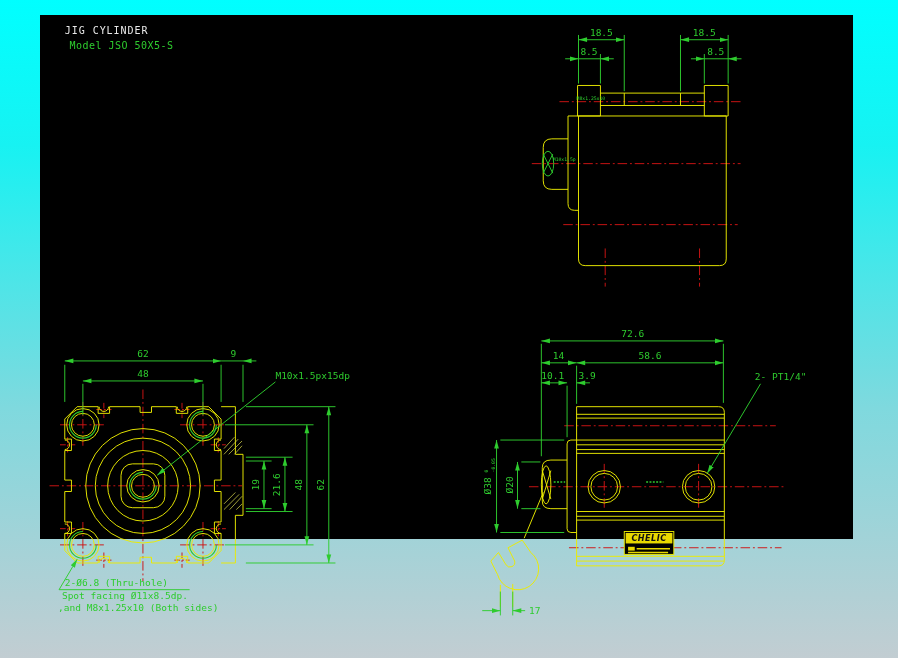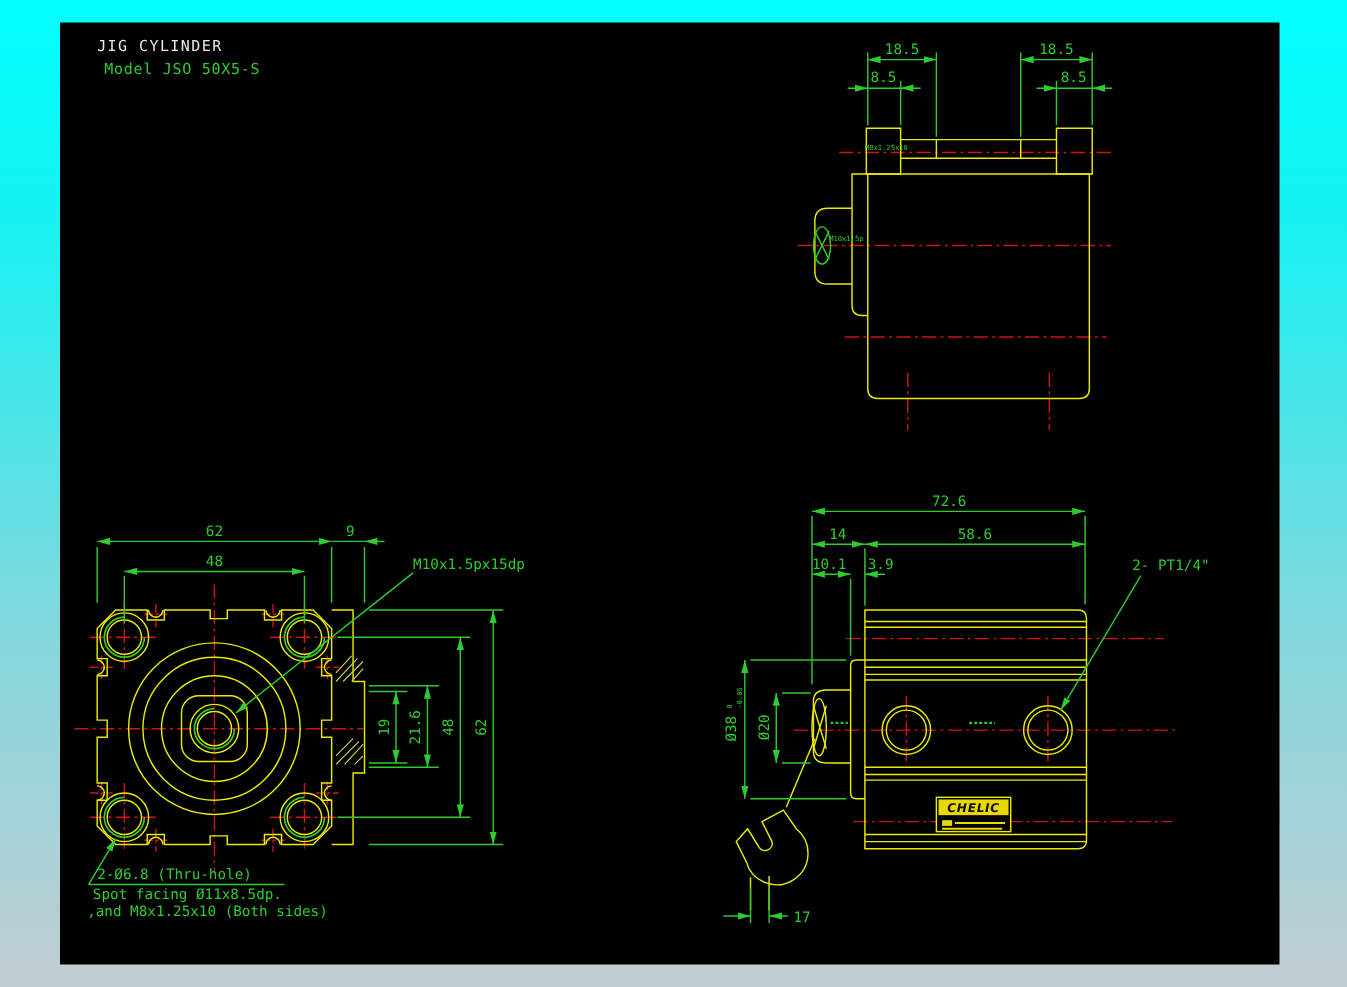--- a/index.html
+++ b/index.html
@@ -1,18 +1,18 @@
 <!DOCTYPE html>
 <html><head>
 <meta charset="utf-8">
 <style>
   html,body{margin:0;padding:0;width:898px;height:658px;overflow:hidden;
     background:linear-gradient(180deg,#00ffff 0%,#17f2f2 22%,#7fd9de 62%,#c2cdd2 100%);
     font-family:"DejaVu Sans Mono",monospace;}
-  #canvas{position:absolute;left:40px;top:15px;width:813px;height:628px;background:#000;}
+  #canvas{position:absolute;left:40px;top:15px;width:813px;height:524px;background:#000;}
   svg{display:block}
   .yl{stroke:#ebeb00;fill:none;stroke-width:1}
   .ylf{fill:#e8d800;stroke:none}
   .gr{stroke:#2ecc2e;fill:none;stroke-width:1}
   .grm{stroke:#2ecc2e;fill:none;stroke-width:1.6;stroke-dasharray:2 1.5}
   .thr{stroke:#2ecc2e;fill:none;stroke-width:1.2;stroke-dasharray:30 10}
   .rd{stroke:#d01414;fill:none;stroke-width:1;stroke-dasharray:10 3 2 3}
   .rds{stroke:#d01414;fill:none;stroke-width:1;stroke-dasharray:6 2 2 2}
   .ht{stroke:#cfcf4a;fill:none;stroke-width:0.8}
   .gt{fill:#2ecc2e;font-size:10px;font-family:"DejaVu Sans Mono",monospace}

